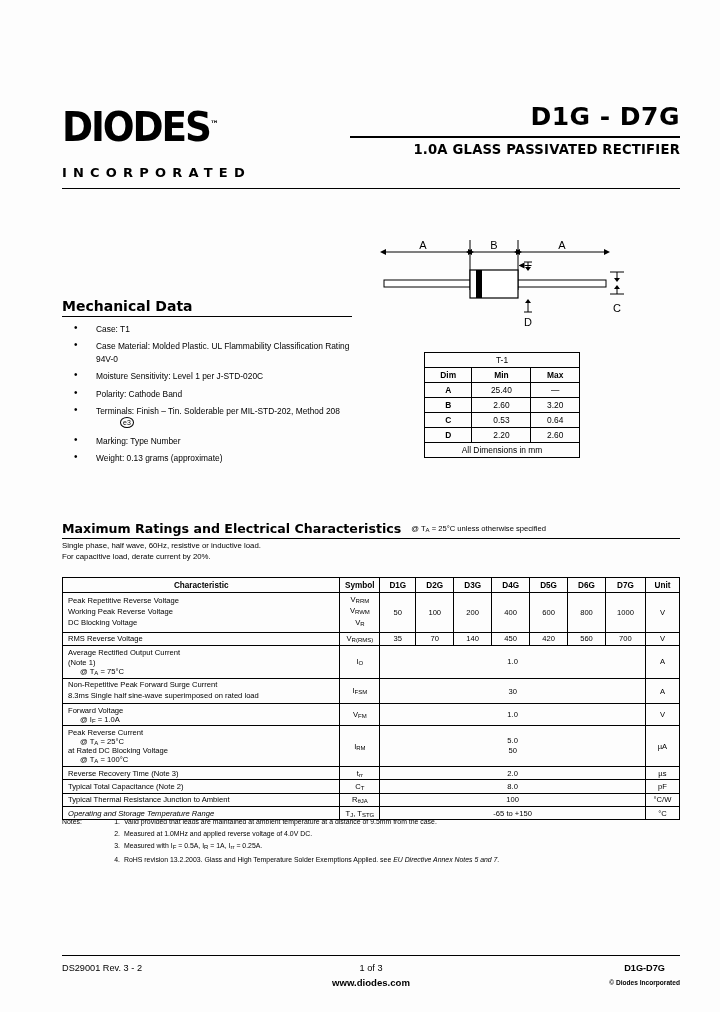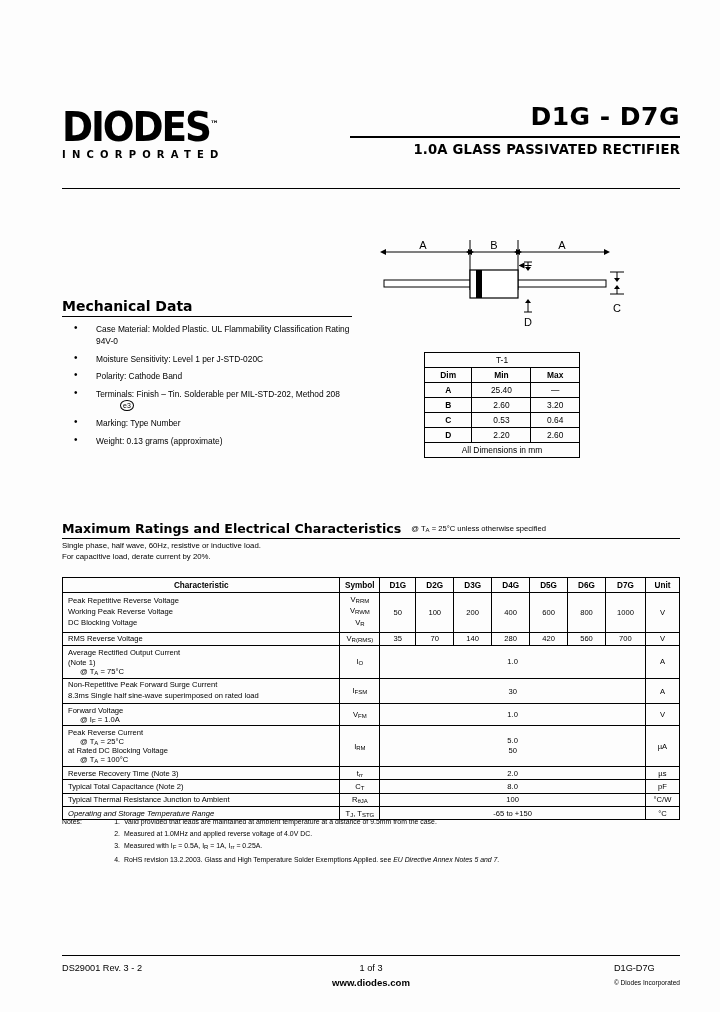--- a/index.html
+++ b/index.html
@@ -28,24 +28,24 @@
     letter-spacing:-2px;
     line-height:1;
     color:#000;
     font-stretch:condensed;
     transform:scaleX(1.04);
     transform-origin:left center;
   }
   .logo-tm { font-size:9px; vertical-align:super; letter-spacing:0; }
   .logo-sub {
     font-family:"DejaVu Sans", sans-serif;
-    font-size:10px;
+    font-size:13px;
     font-weight:bold;
     letter-spacing:6.2px;
-    margin-top:2px;
+    margin-top:18px;
     color:#000;
   }
   .title-block { position:absolute; right:40px; top:8px; text-align:right; width:330px; }
   .part-title {
     font-family:"DejaVu Sans", sans-serif;
     font-weight:bold; font-size:25px; letter-spacing:0.5px; line-height:1.1;
   }
   .title-rule { border-top:2.2px solid #000; margin:5px 0 4px 0; }
   .subtitle {
     font-family:"DejaVu Sans", sans-serif;
@@ -158,21 +158,21 @@
   .notes ol li { position:relative; margin-bottom:0.6px; }
   .notes ol li .num { position:absolute; left:-18px; width:14px; text-align:right; }
   .notes i { font-style:italic; }
 
   
   .foot-rule { position:absolute; left:62px; top:955px; width:618px; border-top:1.4px solid #000; }
   .footer { position:absolute; left:62px; top:961px; width:618px; height:44px; font-size:9.2px; }
   .f-left { position:absolute; left:0; top:2px; }
   .f-center { position:absolute; left:0; width:618px; text-align:center; top:2px; }
   .f-center .url { display:block; font-weight:bold; margin-top:4px; font-size:9.6px; }
-  .f-right { position:absolute; right:0; top:2px; text-align:left; }
+  .f-right { position:absolute; right:0; top:2px; text-align:center;font-weight:bold; }
   .f-right .copy { display:block; font-size:6.6px; margin-top:6px; }
 </style>
 </head>
 <body>
 
 <div class="page">
 
   <div class="header">
     <div class="logo-wrap">
       <div class="logo-text"><span>DIODES</span><span class="logo-tm">™</span></div>
@@ -186,20 +186,21 @@
     </div>
   </div>
 
   <div class="top-rule"></div>
 
 
   <div class="mech">
     <div class="sec-head">Mechanical Data</div>
     <div class="sec-rule"></div>
     <ul class="bul">
+      <li>Case: T1</li>
       <li>Case Material: Molded Plastic. UL Flammability Classification Rating 94V-0</li>
       <li>Moisture Sensitivity:  Level 1 per J-STD-020C</li>
       <li>Polarity: Cathode Band</li>
       <li><span>Terminals: Finish – Tin. Solderable per MIL-STD-202, Method 208</span><span class="e3">e3</span></li>
       <li>Marking: Type Number</li>
       <li>Weight:  0.13 grams (approximate)</li>
     </ul>
   </div>
 
   <div class="pkg">
@@ -345,21 +346,21 @@
       <td class="val">1000</td>
       <td class="unit">V</td>
     </tr>
 
     <tr>
       <td class="char">RMS Reverse Voltage</td>
       <td class="sym">V<sub>R(RMS)</sub></td>
       <td class="val">35</td>
       <td class="val">70</td>
       <td class="val">140</td>
-      <td class="val">280</td>
+      <td class="val">450</td>
       <td class="val">420</td>
       <td class="val">560</td>
       <td class="val">700</td>
       <td class="unit">V</td>
     </tr>
 
     <tr>
       <td class="char">
         <span class="ln">Average Rectified Output Current</span>
         <span class="char-row">

